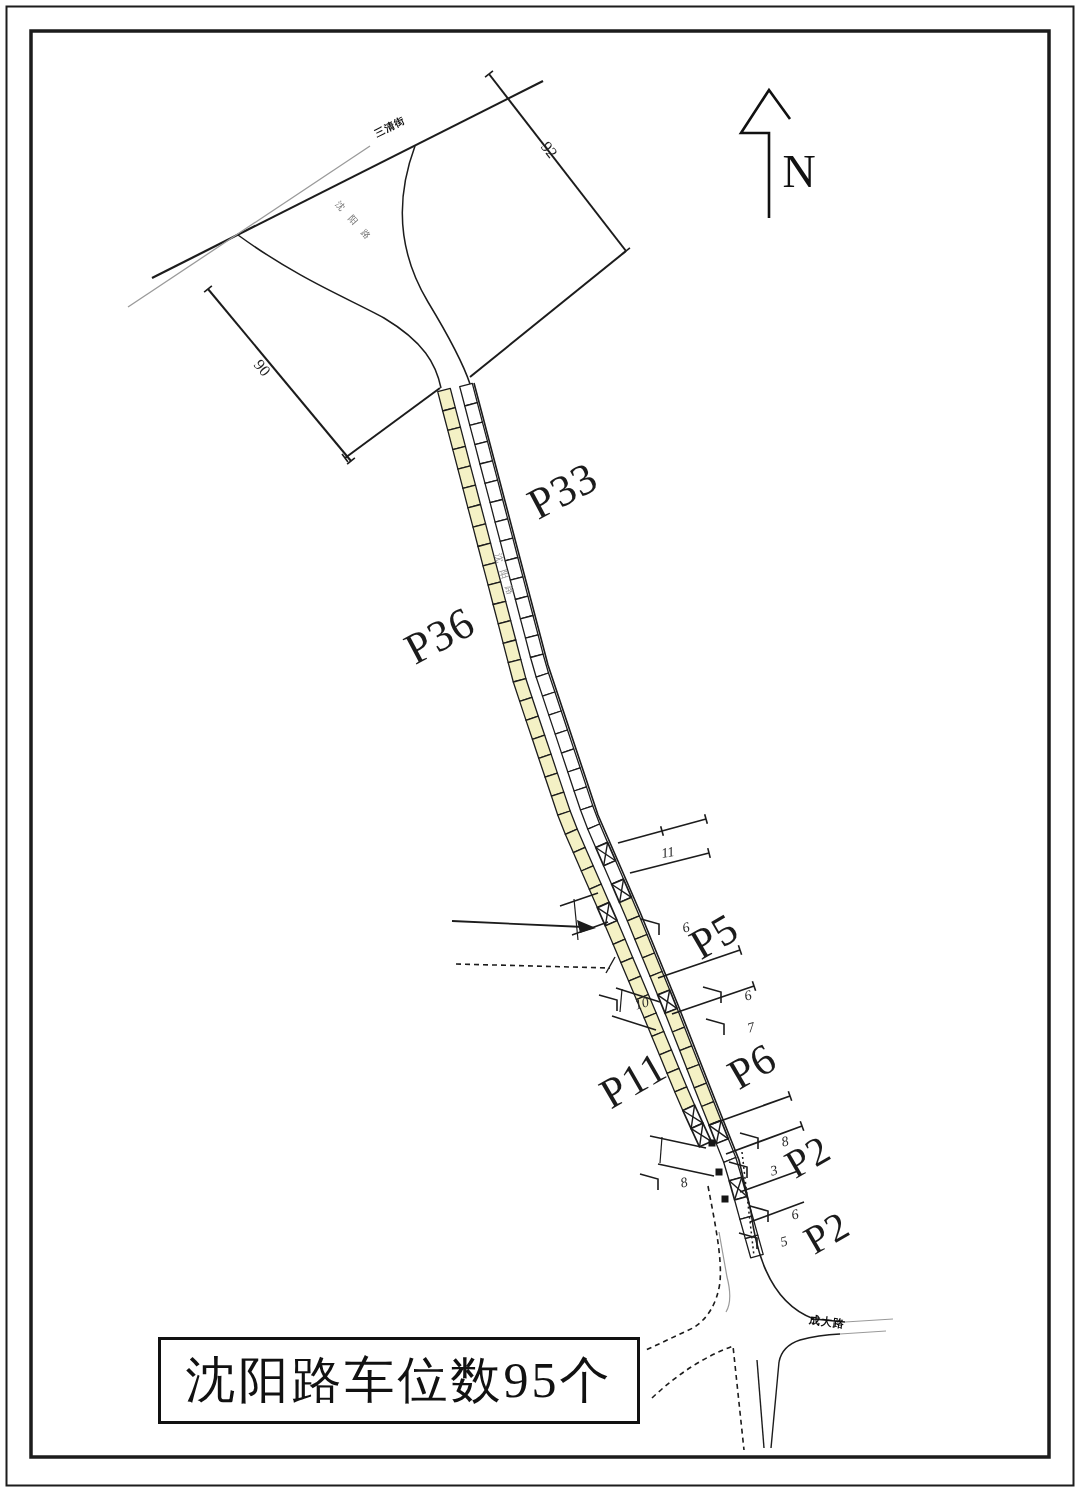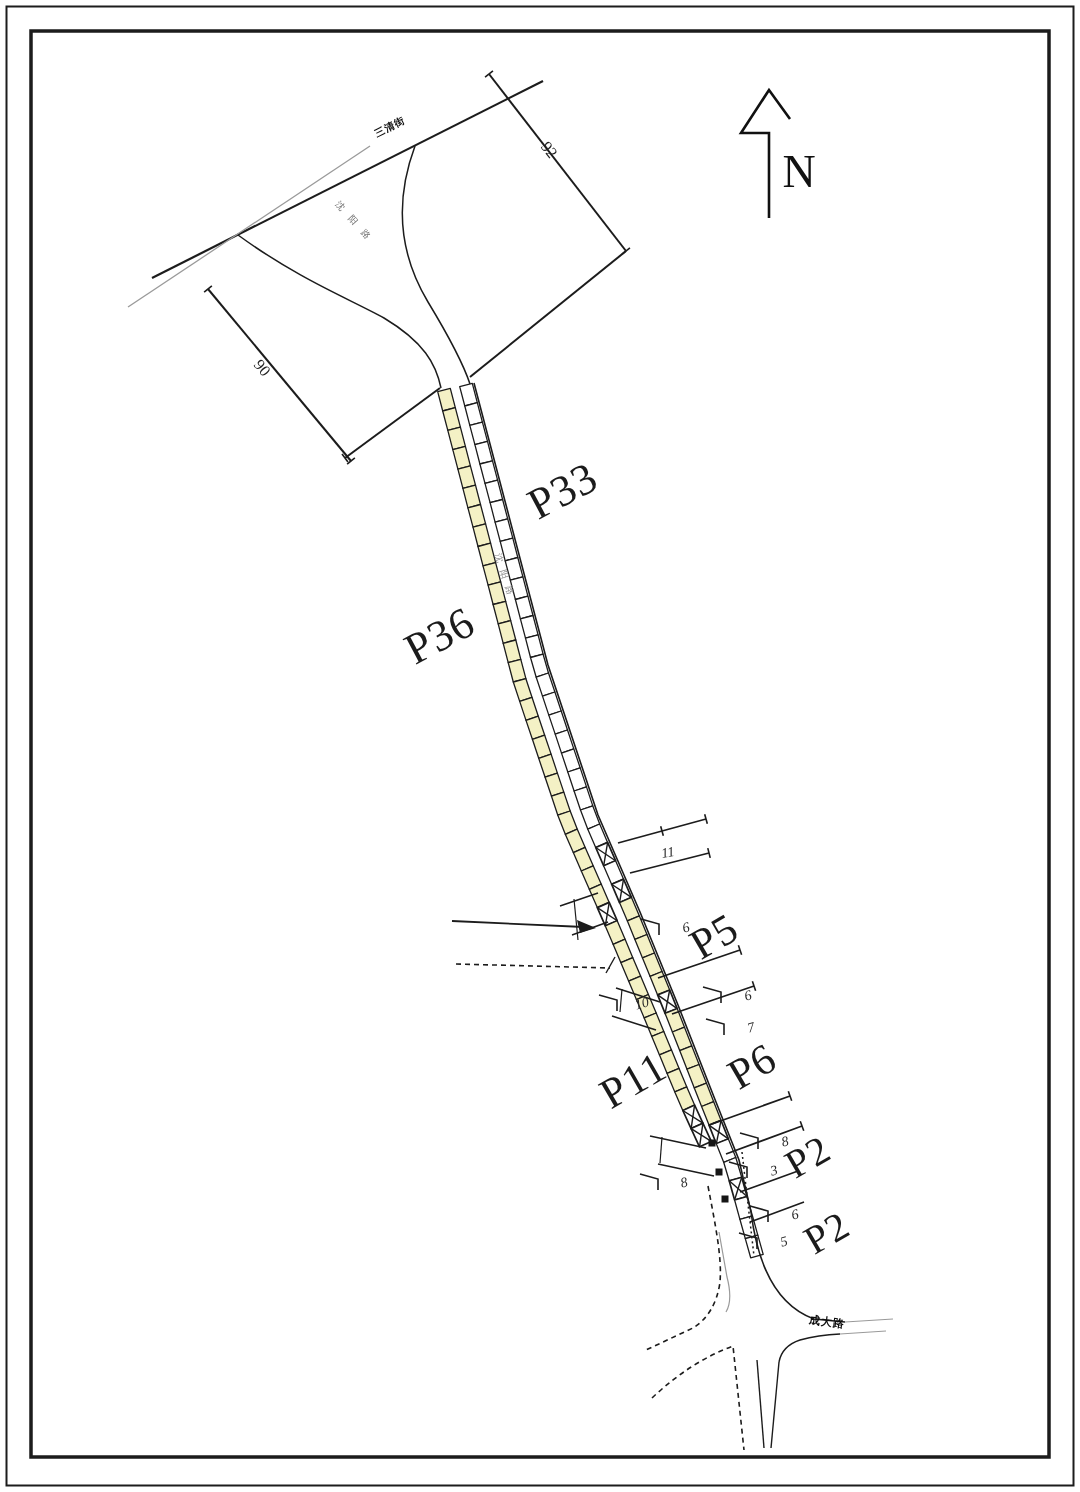--- a/index.html
+++ b/index.html
@@ -236,13 +236,16 @@
   <div class="lbl num" style="left:686px;top:928px;transform:translate(-50%,-50%) rotate(-15deg);">6</div>
   <div class="lbl num" style="left:748px;top:996px;transform:translate(-50%,-50%) rotate(-15deg);">6</div>
   <div class="lbl num" style="left:751px;top:1028px;transform:translate(-50%,-50%) rotate(-15deg);">7</div>
   <div class="lbl num" style="left:785px;top:1142px;transform:translate(-50%,-50%) rotate(-15deg);">8</div>
   <div class="lbl num" style="left:774px;top:1171px;transform:translate(-50%,-50%) rotate(-15deg);">3</div>
   <div class="lbl num" style="left:795px;top:1215px;transform:translate(-50%,-50%) rotate(-15deg);">6</div>
   <div class="lbl num" style="left:784px;top:1242px;transform:translate(-50%,-50%) rotate(-15deg);">5</div>
   <div class="lbl num" style="left:642px;top:1004px;transform:translate(-50%,-50%) rotate(-15deg);">10</div>
   <div class="lbl num" style="left:684px;top:1183px;transform:translate(-50%,-50%) rotate(-15deg);">8</div>
 
+  <div id="title-box">
+    <span id="title-text">沈阳路车位数95个</span>
+  </div>
 </div>
 
 </body></html>

